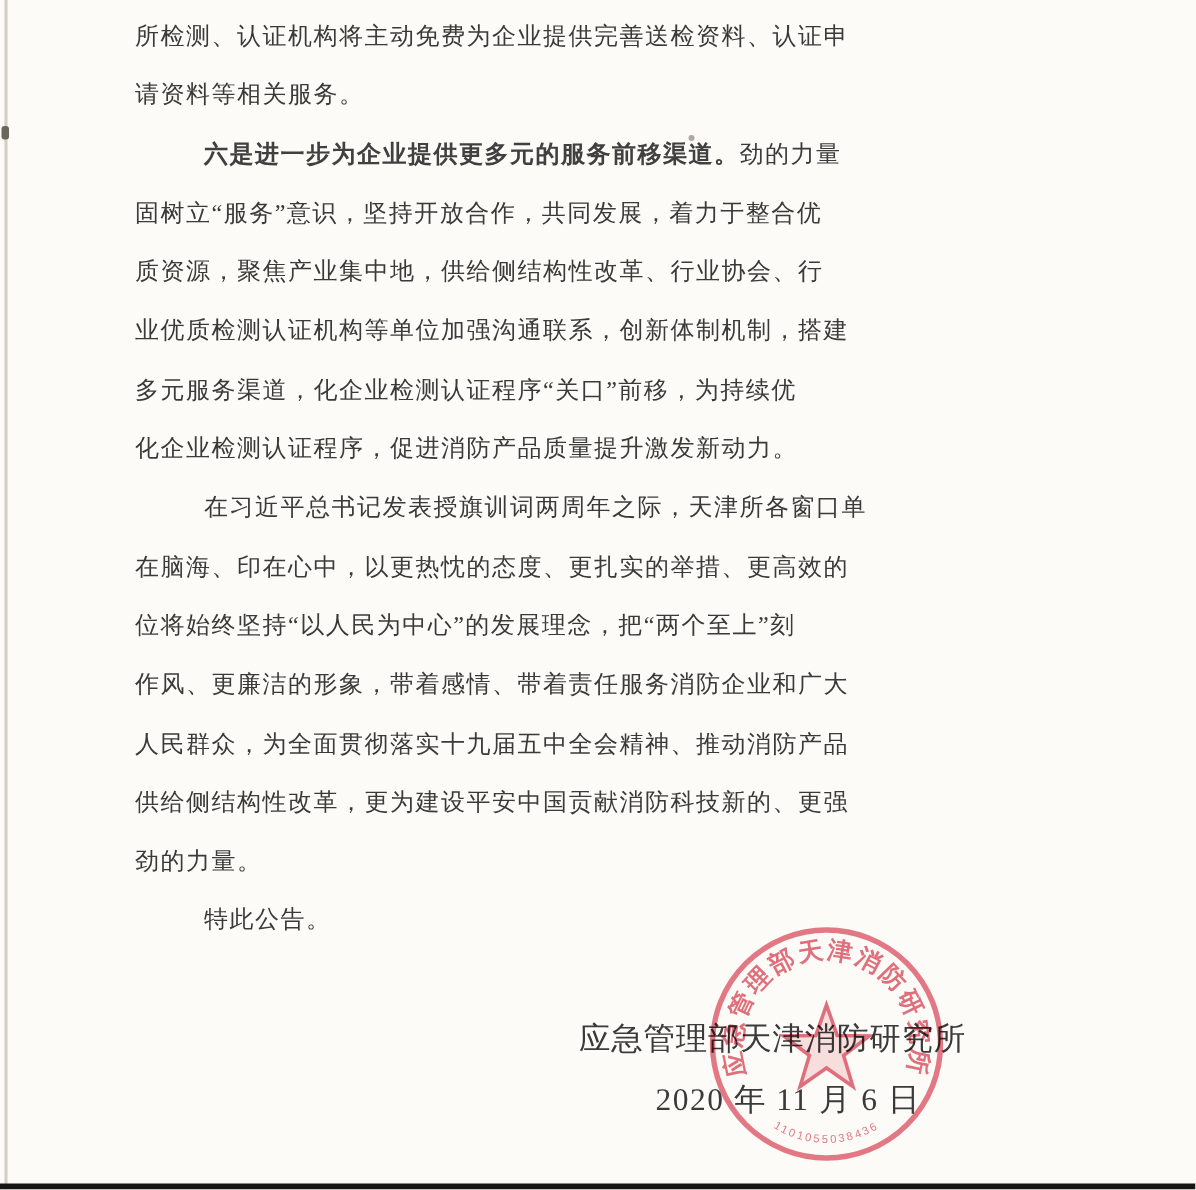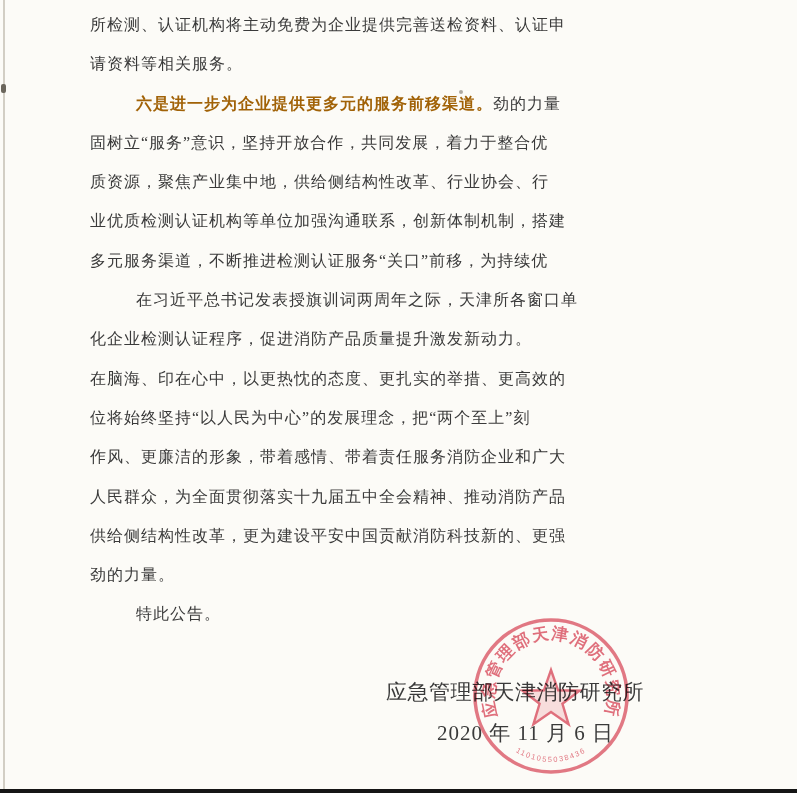--- a/index.html
+++ b/index.html
@@ -40,21 +40,21 @@
     line-height: 39.3px;
     color: #3a3a3a;
     text-align: left;
     white-space: nowrap;
   }
   .line { height: 39.3px; }
   .line.indent { padding-left: 46px; }
   .hd {
     font-family: "Liberation Sans", "DejaVu Sans", sans-serif;
     font-weight: 700;
-    color: #a16207;
+    color: #404040;
   }
 
   .signature {
     position: absolute; left: 386px; top: 678px;
     font-size: 21px; letter-spacing: 0.5px; color: #3a3a3a;
     white-space: nowrap;
   }
   .date {
     position: absolute; left: 427px; top: 719px;
     font-size: 21px; letter-spacing: 1px; color: #3a3a3a;
@@ -80,23 +80,23 @@
   <div class="edge-speck"></div>
   <div class="dot-speck"></div>
 
   <div class="text-block">
     <div class="line">所检测、认证机构将主动免费为企业提供完善送检资料、认证申</div>
     <div class="line">请资料等相关服务。</div>
     <div class="line indent"><span class="hd">六是进一步为企业提供更多元的服务前移渠道。</span><span>劲的力量</span></div>
     <div class="line">固树立“服务”意识，坚持开放合作，共同发展，着力于整合优</div>
     <div class="line">质资源，聚焦产业集中地，供给侧结构性改革、行业协会、行</div>
     <div class="line">业优质检测认证机构等单位加强沟通联系，创新体制机制，搭建</div>
-    <div class="line">多元服务渠道，不断推进检测认证服务“关口”前移，为持续优</div>
+    <div class="line">多元服务渠道，化企业检测认证程序“关口”前移，为持续优</div>
+    <div class="line">化企业检测认证程序，促进消防产品质量提升激发新动力。</div>
     <div class="line indent">在习近平总书记发表授旗训词两周年之际，天津所各窗口单</div>
-    <div class="line">化企业检测认证程序，促进消防产品质量提升激发新动力。</div>
     <div class="line">在脑海、印在心中，以更热忱的态度、更扎实的举措、更高效的</div>
     <div class="line">位将始终坚持“以人民为中心”的发展理念，把“两个至上”刻</div>
     <div class="line">作风、更廉洁的形象，带着感情、带着责任服务消防企业和广大</div>
     <div class="line">人民群众，为全面贯彻落实十九届五中全会精神、推动消防产品</div>
     <div class="line">供给侧结构性改革，更为建设平安中国贡献消防科技新的、更强</div>
     <div class="line">劲的力量。</div>
     <div class="line indent">特此公告。</div>
   </div>
 
   <div class="signature">应急管理部天津消防研究所</div>

